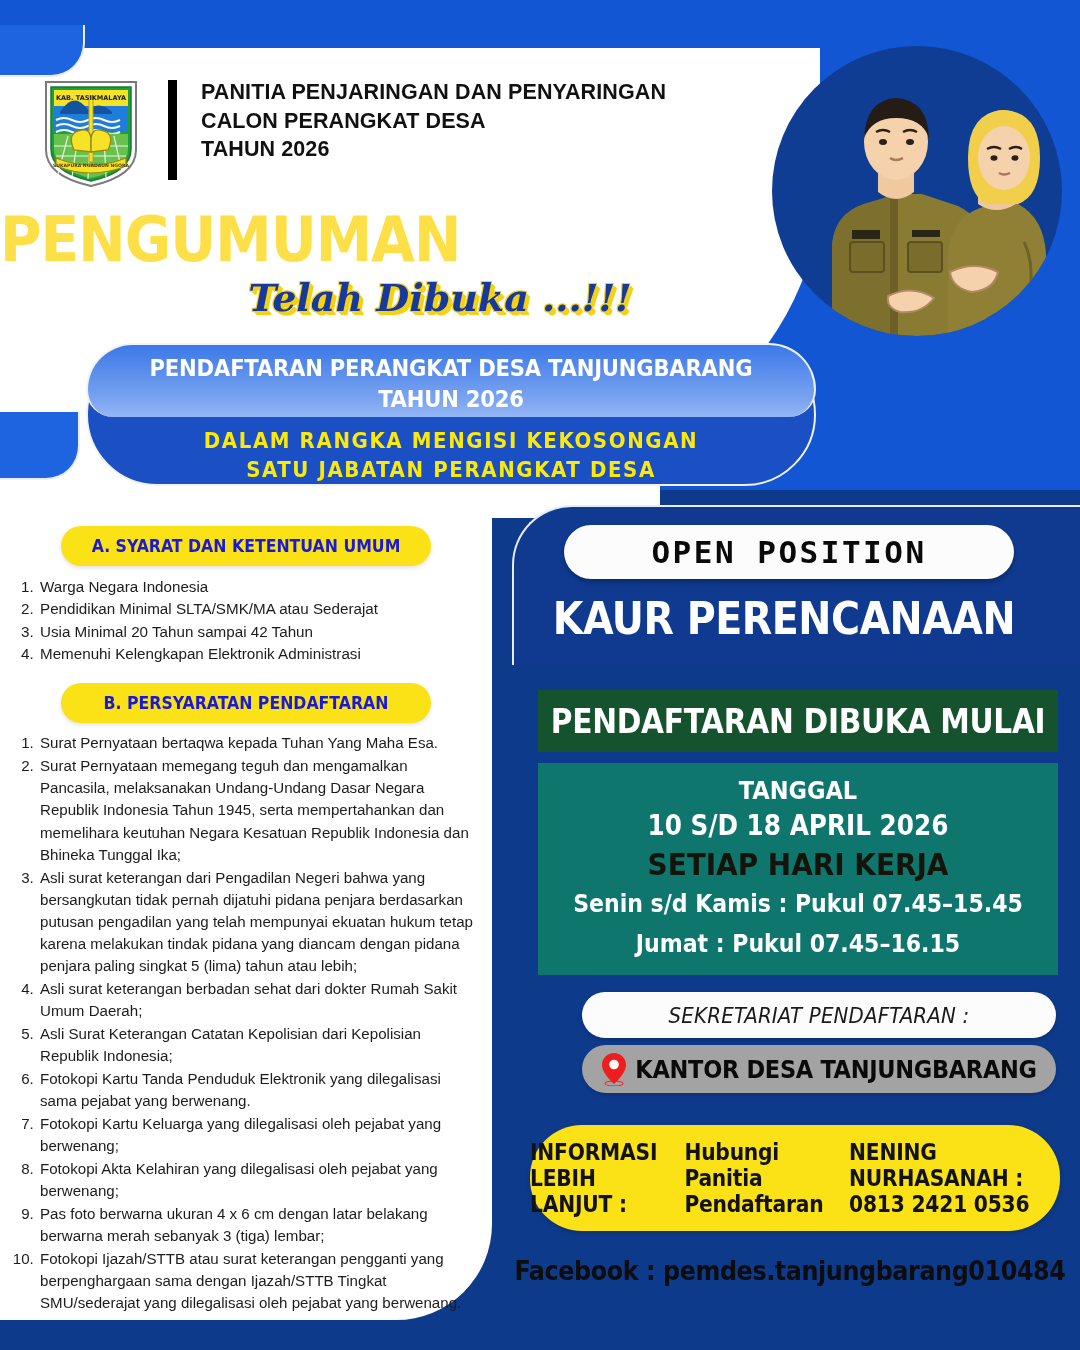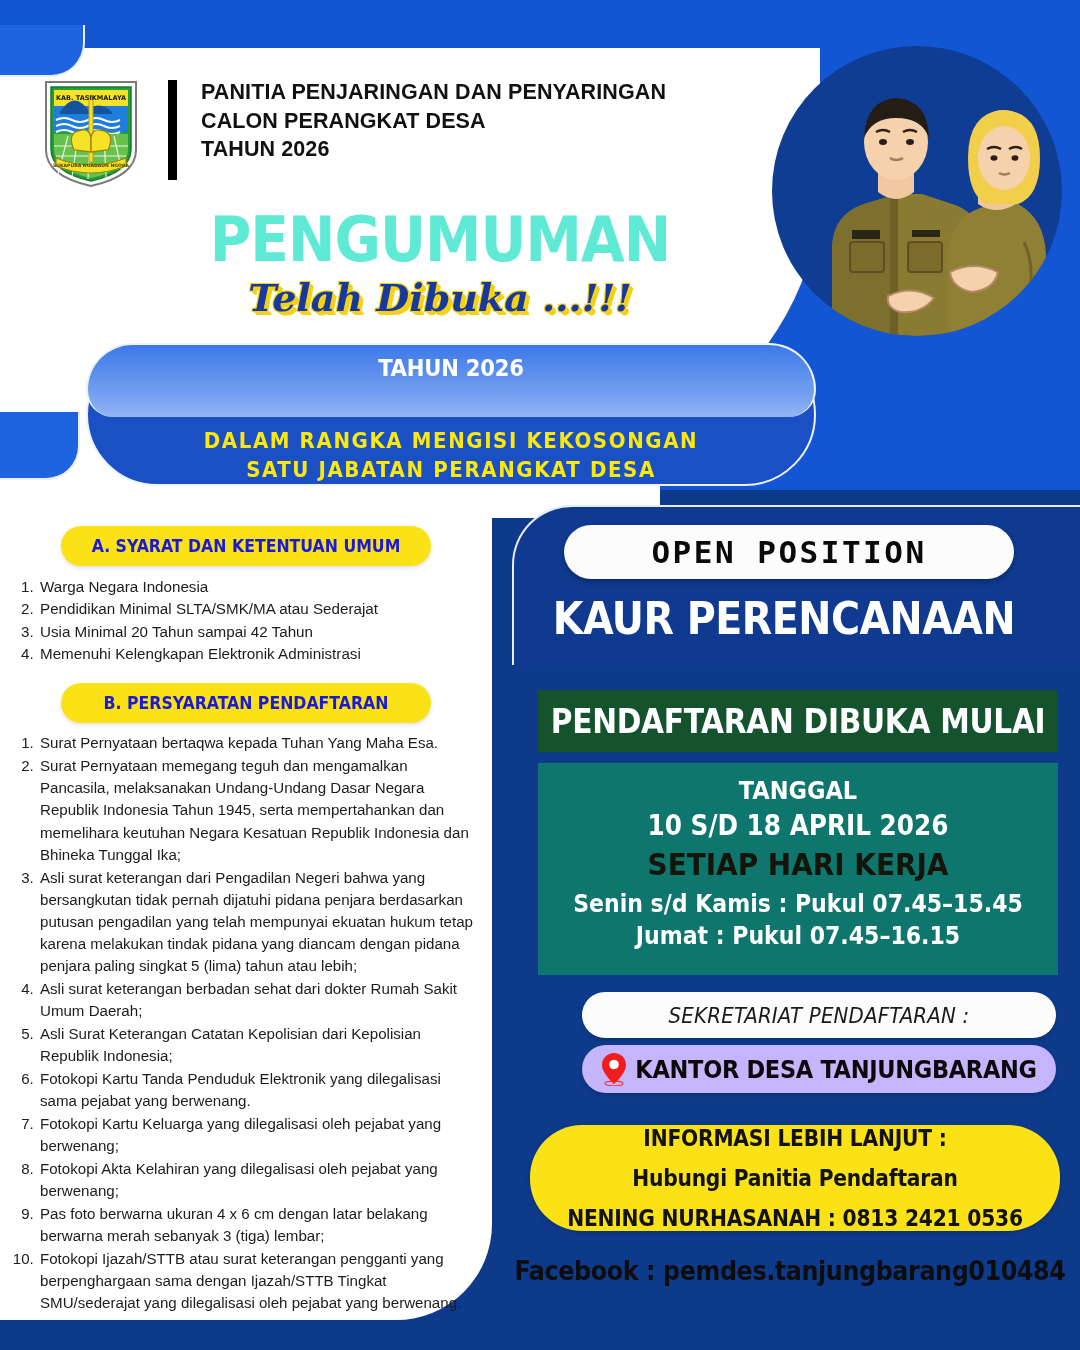--- a/index.html
+++ b/index.html
@@ -69,23 +69,23 @@
   .crest svg { display: block; }
   .hdr-bar { width: 9px; align-self: stretch; background: #000; margin-top: 4px; margin-bottom: 10px; }
   .hdr-text {
     font-size: 21.5px; font-weight: bold; line-height: 1.33;
     color: #111; letter-spacing: .1px; padding-top: 2px;
   }
 
   
   .pengumuman {
     position: absolute; left: 0; top: 203px; width: 880px;
-    text-align: center;
+    text-align: left;
     font-size: 63px; font-weight: bold; letter-spacing: -1px;
-    color: #5eead4;
+    color: #fde047;
     font-family: "DejaVu Sans", sans-serif;
     font-stretch: condensed;
   }
   .telah {
     position: absolute; left: 0; top: 275px; width: 880px;
     text-align: center;
     font-size: 38px; font-weight: bold; font-style: italic;
     font-family: "DejaVu Serif", serif;
     color: #17399b;
     text-shadow:
@@ -176,49 +176,49 @@
     background: #0f766e; text-align: center; padding-top: 13px;
   }
   .rb-tanggal { color:#fff; font-weight: bold; font-size: 25px;
     font-family: "DejaVu Sans", sans-serif; font-stretch: condensed; }
   .rb-date { color:#fff; font-weight: bold; font-size: 27.5px; margin-top: 4px;
     font-family: "DejaVu Sans", sans-serif; font-stretch: condensed; }
   .rb-hari { color:#14140a; font-weight: bold; font-size: 31px; margin-top: 5px;
     font-family: "DejaVu Sans", sans-serif; font-stretch: condensed; }
   .rb-jam { color:#fff; font-weight: bold; font-size: 24.5px; margin-top: 7px;
     font-family: "DejaVu Sans", sans-serif; font-stretch: condensed; }
-  .rb-jam2 { color:#fff; font-weight: bold; font-size: 24.5px; margin-top: 3px;
+  .rb-jam2 { color:#fff; font-weight: bold; font-size: 24.5px; margin-top: 11px;
     font-family: "DejaVu Sans", sans-serif; font-stretch: condensed; }
 
   .sek-pill {
     position: absolute; left: 82px; top: 487px; width: 474px; height: 46px;
     background: #fcfcfc; border-radius: 26px;
     display: flex; align-items: center; justify-content: center;
     box-shadow: 0 2px 4px rgba(0,0,0,.2);
   }
   .sek-pill span {
     font-size: 22px; font-style: italic; color: #1a1a1a; letter-spacing: .2px;
     font-family: "DejaVu Sans", sans-serif; font-stretch: condensed;
   }
   .kantor-pill {
     position: absolute; left: 82px; top: 540px; width: 474px; height: 48px;
-    background: #c4b5fd; border-radius: 26px;
+    background: #a3a3a3; border-radius: 26px;
     display: flex; align-items: center; justify-content: center; gap: 8px;
     box-shadow: 0 2px 4px rgba(0,0,0,.2);
   }
   .kantor-pill .label {
     font-size: 25px; font-weight: bold; color: #0a0a0a; letter-spacing: -.3px;
     font-family: "DejaVu Sans", sans-serif; font-stretch: condensed;
   }
   .pin { width: 26px; height: 34px; flex: 0 0 auto; }
 
   .info-box {
     position: absolute; left: 30px; top: 620px; width: 530px; height: 106px;
     background: #fbe216; border-radius: 52px;
-    display: flex; flex-direction: column; align-items: center;
+    display: flex; flex-direction: row; align-items: center;
     justify-content: center; gap: 14px;
     box-shadow: 0 2px 5px rgba(0,0,0,.18);
   }
   .info-box div {
     color: #121212; font-weight: bold; font-size: 22.5px; letter-spacing: -.2px;
     font-family: "DejaVu Sans", sans-serif; font-stretch: condensed;
   }
   .footer-links {
     position: absolute; left: 0; top: 748px; width: 580px; text-align: center;
   }
@@ -315,20 +315,21 @@
     </div>
   </div>
 
   <div class="pengumuman">PENGUMUMAN</div>
   <div class="telah">Telah Dibuka ...!!!</div>
 
   <div class="banner-wrap">
     <div class="banner-lower"></div>
     <div class="banner-upper"></div>
     <div class="banner-t1">
+      <div>PENDAFTARAN PERANGKAT DESA TANJUNGBARANG</div>
       <div>TAHUN 2026</div>
     </div>
     <div class="banner-t2">
       <div>DALAM RANGKA MENGISI KEKOSONGAN</div>
       <div>SATU JABATAN PERANGKAT DESA</div>
     </div>
   </div>
 
   <div class="left-col">
     <div class="pill">A. SYARAT DAN KETENTUAN UMUM</div>

